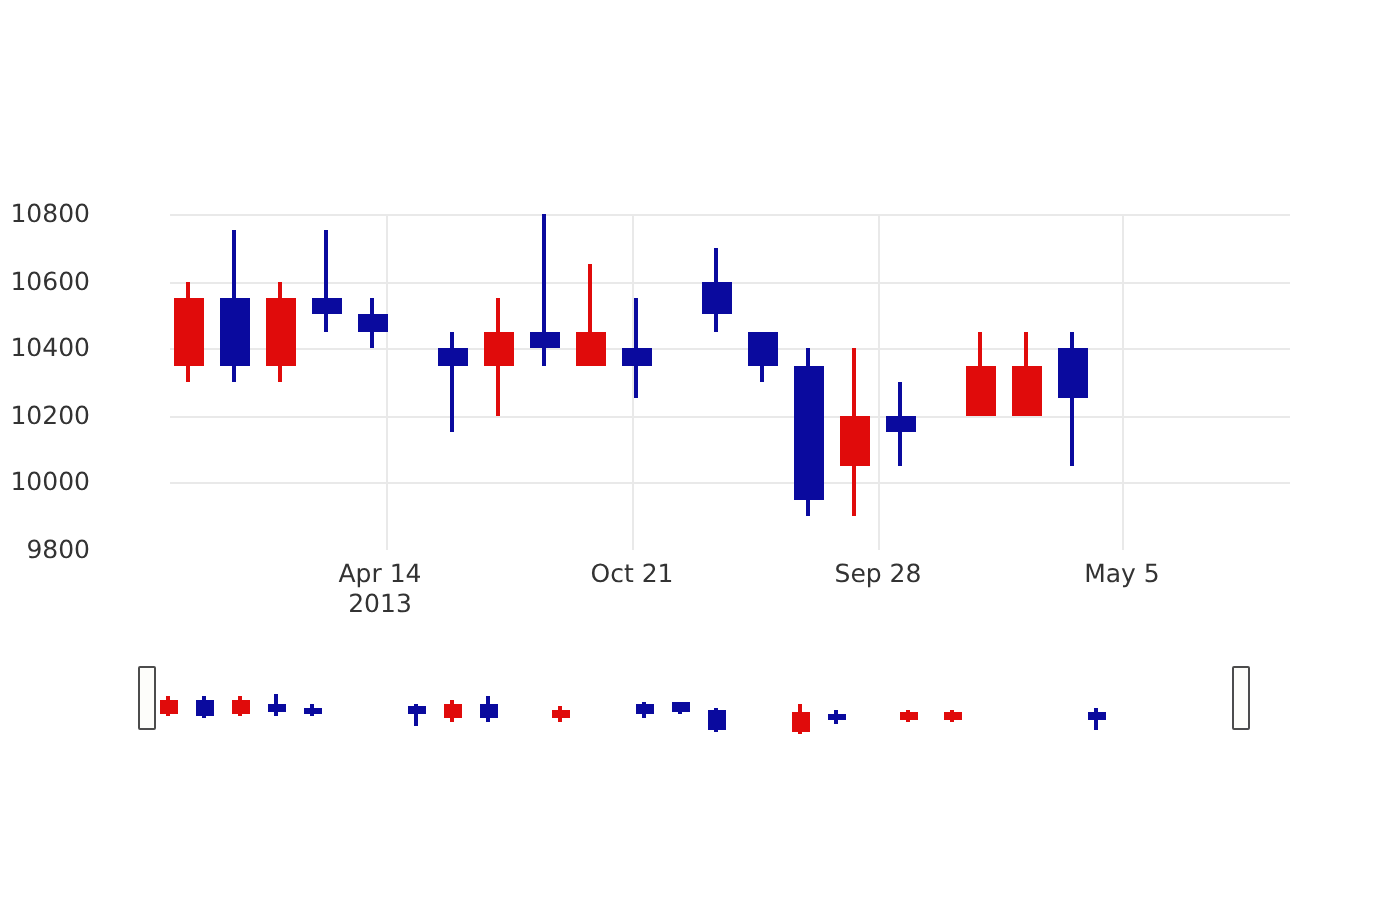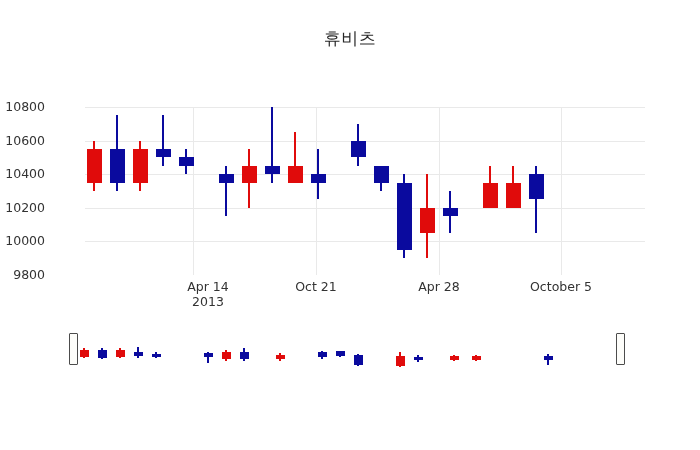--- a/index.html
+++ b/index.html
@@ -51,43 +51,42 @@
     position:absolute;top:3px;width:9px;height:32px;
     background:#fdfdfa;border:1.3px solid #4c4c4c;border-radius:1px;
     box-sizing:border-box;
   }
 </style>
 </head>
 <body>
 
 <div id="stage">
 
-  <div id="chart-title">휴비츠</div>
 
   <div id="y-axis-labels">
       <div class="ytick" style="top: 99px;">10800</div>
       <div class="ytick" style="top: 132.6px;">10600</div>
       <div class="ytick" style="top: 166.2px;">10400</div>
       <div class="ytick" style="top: 199.8px;">10200</div>
       <div class="ytick" style="top: 233.4px;">10000</div>
       <div class="ytick" style="top: 267px;">9800</div>
     </div>
   <div id="x-axis-labels">
-      <div class="xtick" style="left: 148px;">
+      <div class="xtick" style="left: 130px;">
         <span>Apr 14</span>
         <span>2013</span>
       </div>
       <div class="xtick" style="left: 256px;">
         <span>Oct 21</span>
       </div>
       <div class="xtick" style="left: 379px;">
-        <span>Apr 28</span>
+        <span>Sep 28</span>
       </div>
       <div class="xtick" style="left: 501px;">
-        <span>October 5</span>
+        <span>May 5</span>
       </div>
     </div>
 
   <div id="plot">
     <div id="gridlines">
         <div class="gridline-h" style="top: 0px;"></div>
         <div class="gridline-h" style="top: 33.6px;"></div>
         <div class="gridline-h" style="top: 67.2px;"></div>
         <div class="gridline-h" style="top: 100.8px;"></div>
         <div class="gridline-h" style="top: 134.4px;"></div>

